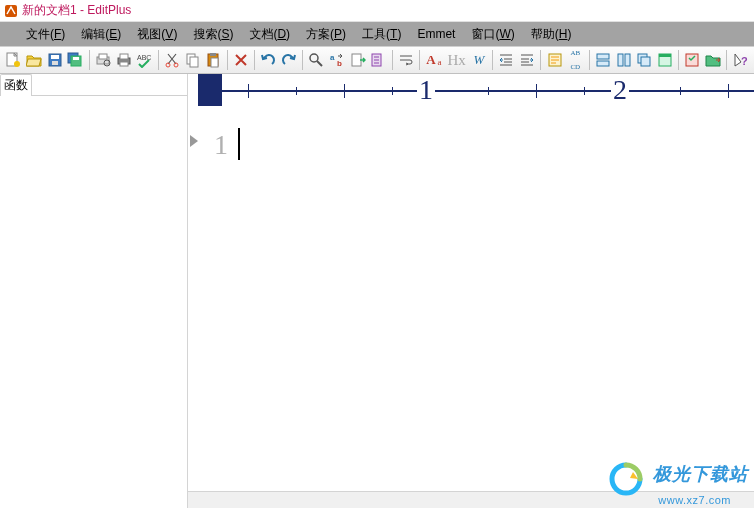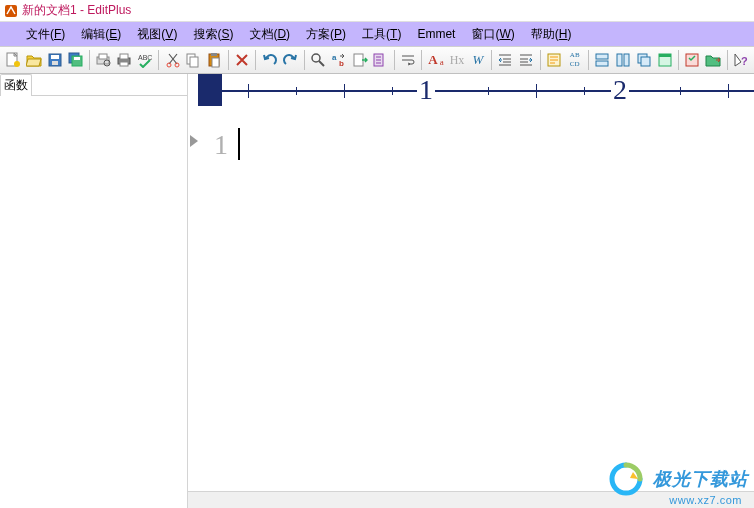--- a/index.html
+++ b/index.html
@@ -1,20 +1,20 @@
 <!DOCTYPE html>
 <html><head>
 <meta charset="utf-8">
 <style>
   * { margin: 0; padding: 0; box-sizing: border-box; }
   body { font-family: "Microsoft YaHei", "SimSun", Arial, sans-serif; font-size: 12px; background: #fff; width: 754px; height: 508px; overflow: hidden; position: relative; }
   .titlebar { height: 22px; background: #fff; display: flex; align-items: center; padding-left: 4px; border-bottom: 1px solid #e0e0e0; }
   .titlebar .icon { margin-right: 4px; display: inline-flex; }
   .titlebar .title { color: #be185d; font-size: 12px; }
-  .menubar { height: 24px; background: #c4b5fd; display: flex; align-items: center; padding-left: 18px; gap: 0; }
+  .menubar { height: 24px; background: #a3a3a3; display: flex; align-items: center; padding-left: 18px; gap: 0; }
   .menu-item { padding: 3px 8px; cursor: default; color: #000; font-size: 12px; }
   .menu-item u { text-decoration: underline; }
   .toolbar { height: 28px; background: linear-gradient(#fdfdfd,#ececec); border-top: 1px solid #d0d0d0; border-bottom: 1px solid #c0c0c0; display: flex; align-items: center; padding: 0 3px; gap: 0; overflow: hidden; }
   .tb-btn { width: 22px; height: 22px; display: inline-flex; align-items: center; justify-content: center; margin: 0 1px; border: 1px solid transparent; border-radius: 2px; }
   .tb-sep { width: 1px; height: 20px; background: #c0c0c0; margin: 0 3px; }
   .tb-text { font-size: 11px; color: #333; padding: 0 1px; font-family: "Times New Roman", serif; }
   .main { display: flex; height: calc(100% - 74px); }
   .sidebar { width: 188px; background: #fff; border-right: 1px solid #d4d4d4; display: flex; flex-direction: column; }
   .sidebar-tab { height: 22px; display:flex; }
   .sidebar-tab-label { width: 32px; background: #fff; border: 1px solid #d0d0d0; border-bottom:none; font-size: 12px; text-align:center; padding-top:2px; border-top-left-radius:2px; border-top-right-radius:2px;}
@@ -27,24 +27,24 @@
   .ruler-tick.minor { top:13px; height:8px; }
   .ruler-num { position:absolute; top:0px; font-family:"Times New Roman",serif; font-size:28px; color:#1a2a6c; background:#fff; padding:0 2px; transform: translateX(-50%); }
   .ruler-cursor { position:absolute; left:10px; top:0; width:24px; height:32px; background:#1a2a6c; }
   .editor-body { flex:1; display:flex; }
   .gutter { width:46px; background:#fff; text-align:right; padding-right:6px; padding-top:20px; position:relative;}
   .gutter .line-num { font-family:"Times New Roman",serif; font-size:28px; color:#b0b0b0; line-height:38px; }
   .gutter .arrow { position:absolute; left:2px; top:29px; }
   .text-area { flex:1; padding-top:22px; padding-left:2px; position:relative; }
   .caret { width:2px; height:32px; background:#000; position:absolute; left:4px; top:22px; }
   .watermark { position:absolute; right:6px; bottom:2px; display:flex; flex-direction: column; align-items:flex-end; pointer-events:none; }
-  .wm-row { display:flex; align-items:center; gap:10px;}
+  .wm-row { display:flex; gap:10px;}
   .wm-logo { width:34px; height:34px; }
   .wm-text { font-size:18px; font-weight:bold; color:#3498db; font-style:italic; letter-spacing:1px; }
-  .wm-url { font-size:11px; color:#3498db; letter-spacing:0.5px; margin-top: -2px; margin-right: 6px;}
+  .wm-url { font-size:11px; color:#3498db; letter-spacing:0.5px; margin-top: -2px; margin-right: 17px;}
   .hscroll { height: 17px; background: #f0f0f0; border-top:1px solid #d4d4d4; display:flex; }
   .hscroll .track { flex:1; background:#f0f0f0; position:relative;}
   svg { display:block; }
 </style>
 </head>
 <body>
 
 <div class="titlebar">
   <span class="icon">
     <svg width="14" height="14" viewBox="0 0 14 14">
@@ -188,21 +188,21 @@
       <svg width="16" height="16">
         <path d="M2 4 h12 M2 8 h10 a2 2 0 0 1 0 4 h-3 M8 11 l2 1 l-2 1" stroke="#555" fill="none"></path>
       </svg>
     </div>
   <div class="tb-sep"></div>
   <div class="tb-btn">
       <span class="tb-text" style="color:#c0392b;font-size:13px;font-weight:bold">A</span>
       <span class="tb-text" style="color:#c0392b;font-size:9px;position:relative;top:2px;">a</span>
     </div>
   <div class="tb-btn">
-      <span class="tb-text" style="color:#aaa;font-size:12px">Hx</span>
+      <span class="tb-text" style="color:#aaa;font-size:15px">Hx</span>
     </div>
   <div class="tb-btn">
       <span class="tb-text" style="color:#2874a6;font-style:italic;font-size:13px;font-family:'Times New Roman'">W</span>
     </div>
   <div class="tb-sep"></div>
   <div class="tb-btn">
       <svg width="16" height="16">
         <path d="M2 3 h12 M6 7 h8 M6 10 h8 M2 13 h12" stroke="#555"></path>
         <path d="M5 8 L2 8 L4 6 M2 8 L4 10" stroke="#2874a6" fill="none"></path>
       </svg>
@@ -214,21 +214,21 @@
       </svg>
     </div>
   <div class="tb-sep"></div>
   <div class="tb-btn">
       <svg width="16" height="16">
         <rect x="2" y="2" width="12" height="12" fill="#fcf3cf" stroke="#b7950b"></rect>
         <path d="M4 5 h8 M4 8 h8 M4 11 h5" stroke="#f39c12"></path>
       </svg>
     </div>
   <div class="tb-btn">
-      <span class="tb-text" style="color:#2874a6;font-size:7px;line-height:9px;white-space:pre">AB
+      <span class="tb-text" style="color:#2874a6;font-size:7px;line-height:14px;white-space:pre">AB
 CD</span>
     </div>
   <div class="tb-sep"></div>
   <div class="tb-btn">
       <svg width="16" height="16">
         <rect x="2" y="2" width="12" height="5" fill="#d6eaf8" stroke="#2874a6"></rect>
         <rect x="2" y="9" width="12" height="5" fill="#d6eaf8" stroke="#2874a6"></rect>
       </svg>
     </div>
   <div class="tb-btn">

